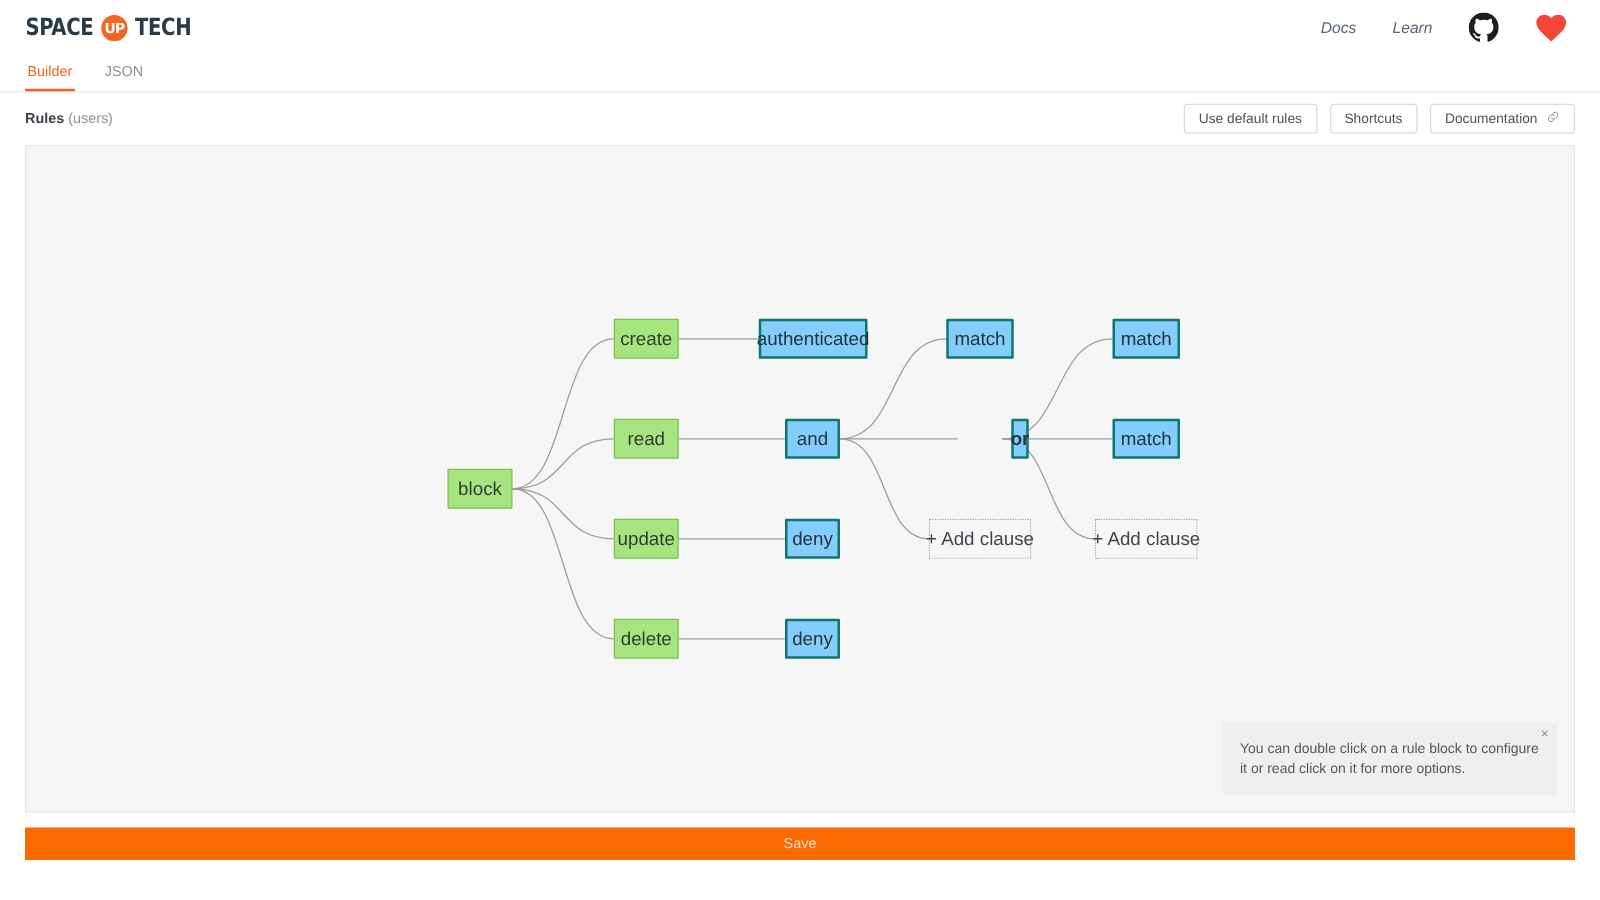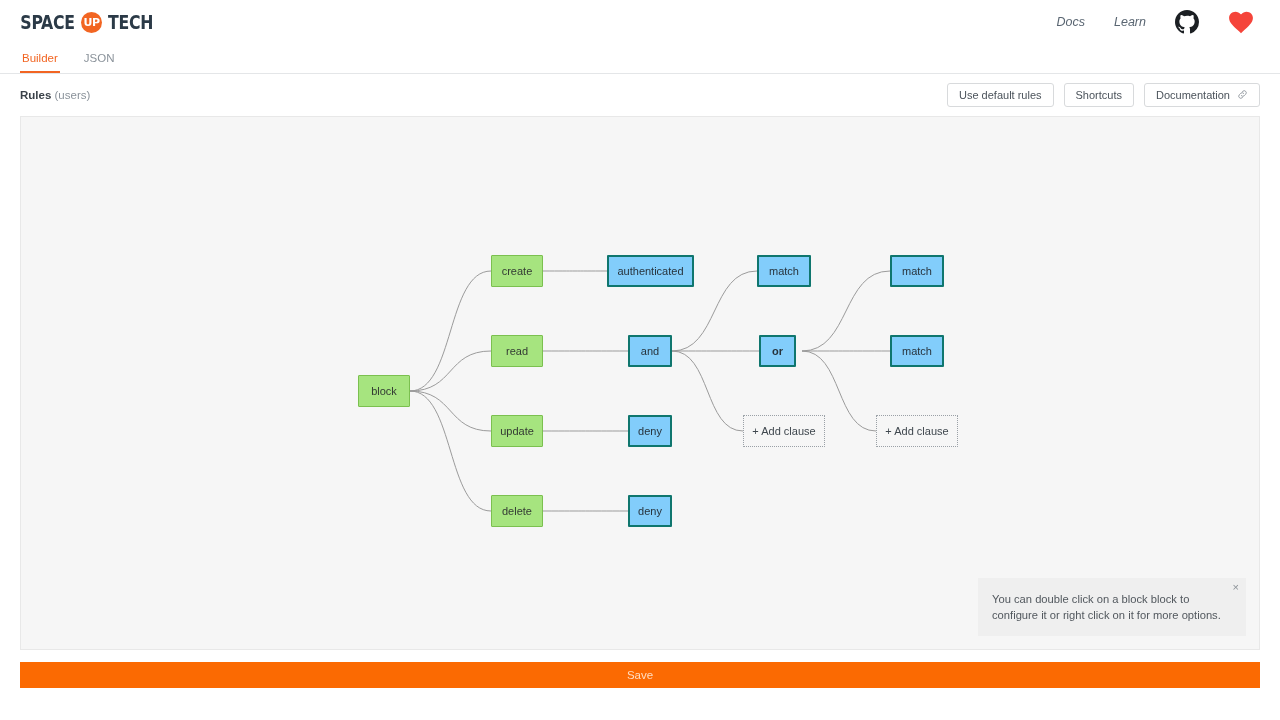--- a/index.html
+++ b/index.html
@@ -110,21 +110,21 @@
     border: 1px solid #e8e8e8;
     overflow: hidden;
   }
   .canvas svg.edges { position: absolute; inset: 0; width: 100%; height: 100%; }
 
   .node {
     position: absolute;
     display: flex;
     align-items: center;
     justify-content: center;
-    font-size: 11px;
+    font-size: 15px;
     border-radius: 1px;
     line-height: 1;
     cursor: pointer;
     white-space: nowrap;
   }
   .node.green { background: #a6e47f; border: 1px solid #7bc04f; color: #333a33; }
   .node.blue  { background: #82cdfb; border: 2px solid #0f766e; color: #27333c; }
   .node.ghost {
     background: transparent;
     border: 1px dotted #9aa0a6;
@@ -275,39 +275,39 @@
         </div>
         <div class="node blue" style="left: 607px; top: 298px; width: 44px; height: 32px;">
           <span>deny</span>
         </div>
         <div class="node blue" style="left: 607px; top: 378px; width: 44px; height: 32px;">
           <span>deny</span>
         </div>
         <div class="node blue" style="left: 736px; top: 138px; width: 54px; height: 32px;">
           <span>match</span>
         </div>
-        <div class="node blue" style="left: 738px; top: 218px; width: 37px; height: 32px; font-weight: bold;">
+        <div class="node blue" style="left: 788px; top: 218px; width: 14px; height: 32px; font-weight: bold;">
           <span>or</span>
         </div>
         <div class="node blue" style="left: 869px; top: 138px; width: 54px; height: 32px;">
           <span>match</span>
         </div>
         <div class="node blue" style="left: 869px; top: 218px; width: 54px; height: 32px;">
           <span>match</span>
         </div>
         <div class="node ghost" style="left: 722px; top: 298px; width: 82px; height: 32px;">
           <span>+ Add clause</span>
         </div>
         <div class="node ghost" style="left: 855px; top: 298px; width: 82px; height: 32px;">
           <span>+ Add clause</span>
         </div>
       </div>
 
     <div class="hint">
       <span class="close">×</span>
-      <span>You can double click on a block block to configure it or right click on it for more options.</span>
+      <span>You can double click on a rule block to configure it or read click on it for more options.</span>
     </div>
   </div>
 </div>
 
 <div class="save-wrap">
   <button class="save-btn">Save</button>
 </div>
 
 </body></html>

